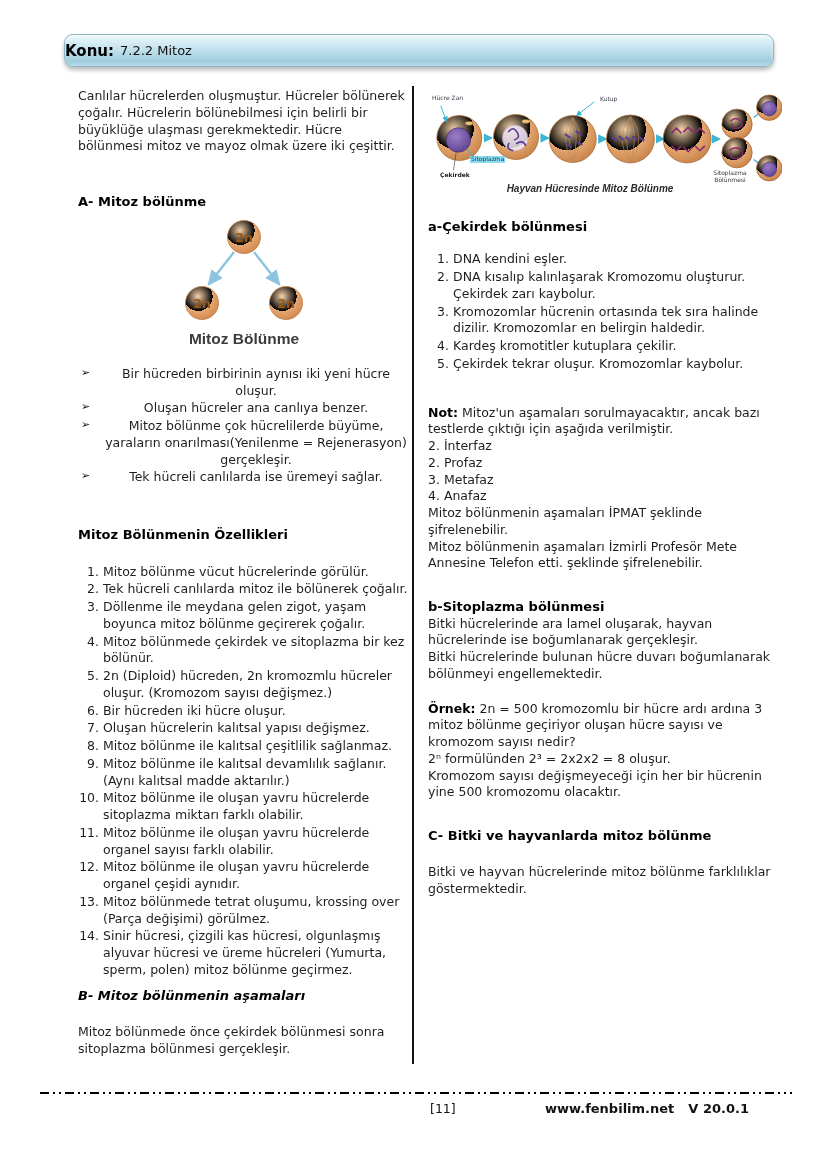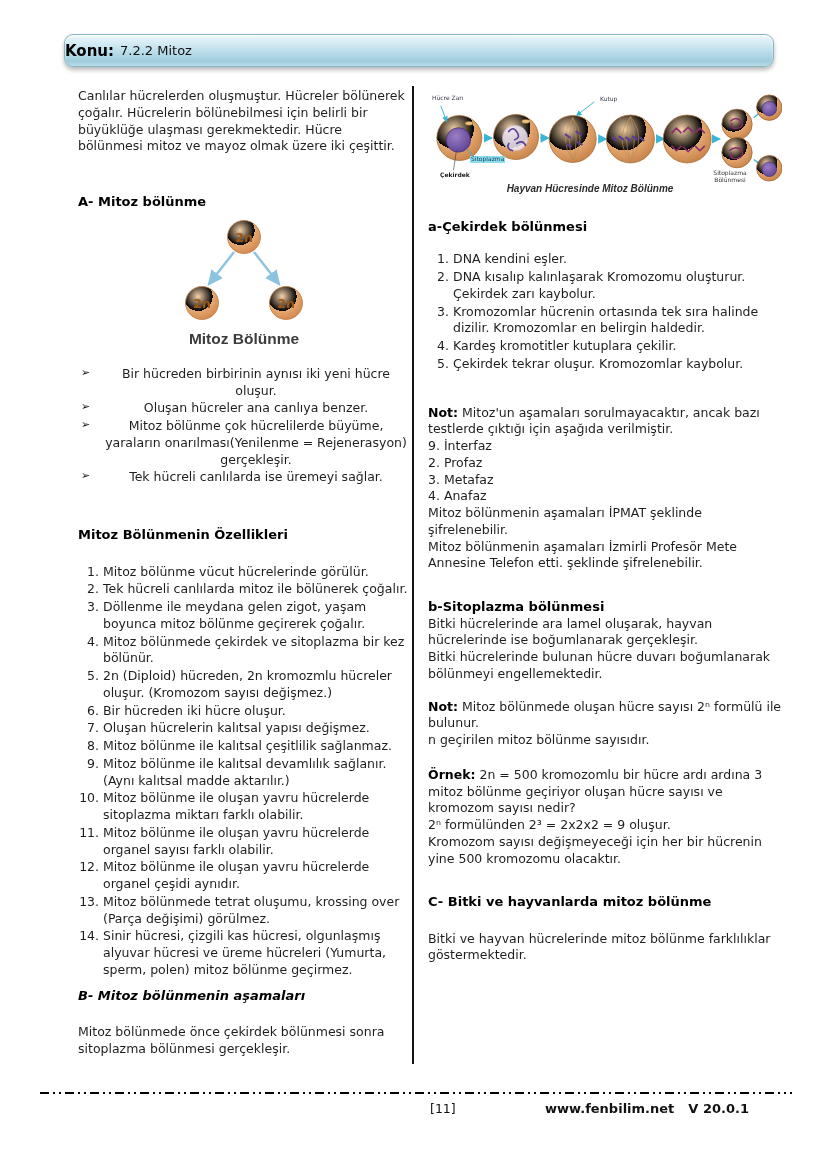--- a/index.html
+++ b/index.html
@@ -245,42 +245,38 @@
   <ol class="num-list">
     <li>DNA kendini eşler.</li>
     <li>DNA kısalıp kalınlaşarak Kromozomu oluşturur. Çekirdek zarı kaybolur.</li>
     <li>Kromozomlar hücrenin ortasında tek sıra halinde dizilir. Kromozomlar en belirgin haldedir.</li>
     <li>Kardeş kromotitler kutuplara çekilir.</li>
     <li>Çekirdek tekrar oluşur. Kromozomlar kaybolur.</li>
   </ol>
 
   <div class="note1">
     <p><span class="lbl">Not:</span> <span>Mitoz'un aşamaları sorulmayacaktır, ancak bazı testlerde çıktığı için aşağıda verilmiştir.</span></p>
-    <p class="phase-line">9. İnterfaz</p>
+    <p class="phase-line">2. İnterfaz</p>
     <p class="phase-line">2. Profaz</p>
     <p class="phase-line">3. Metafaz</p>
     <p class="phase-line">4. Anafaz</p>
     <p>Mitoz bölünmenin aşamaları İPMAT şeklinde şifrelenebilir.</p>
     <p>Mitoz bölünmenin aşamaları İzmirli Profesör Mete Annesine Telefon etti.  şeklinde şifrelenebilir.</p>
   </div>
 
   <div class="sec-rb">
     <p class="h">b-Sitoplazma bölünmesi</p>
     <p>Bitki hücrelerinde ara lamel oluşarak, hayvan hücrelerinde ise boğumlanarak gerçekleşir.</p>
     <p>Bitki hücrelerinde bulunan hücre duvarı boğumlanarak bölünmeyi engellemektedir.</p>
   </div>
 
-  <div class="note2">
-    <p><span class="lbl">Not:</span> <span>Mitoz bölünmede oluşan hücre sayısı 2ⁿ formülü ile bulunur.</span></p>
-    <p>n geçirilen mitoz bölünme sayısıdır.</p>
-  </div>
 
   <div class="ornek">
     <p><span class="lbl">Örnek:</span> <span>2n = 500 kromozomlu bir hücre ardı ardına 3 mitoz bölünme geçiriyor oluşan hücre sayısı ve kromozom sayısı nedir?</span></p>
-    <p>2ⁿ formülünden 2³ = 2x2x2 = 9 oluşur.</p>
+    <p>2ⁿ formülünden 2³ = 2x2x2 = 8 oluşur.</p>
     <p>Kromozom sayısı değişmeyeceği için her bir hücrenin yine 500 kromozomu olacaktır.</p>
   </div>
 
   <p class="h sec-c-h">C- Bitki ve hayvanlarda mitoz bölünme</p>
   <p class="sec-c-p">Bitki ve hayvan hücrelerinde mitoz bölünme farklılıklar göstermektedir.</p>
 </div>
 
 <div class="footer-line"></div>
 <div class="footer-page">[11]</div>
 <div class="footer-site">

